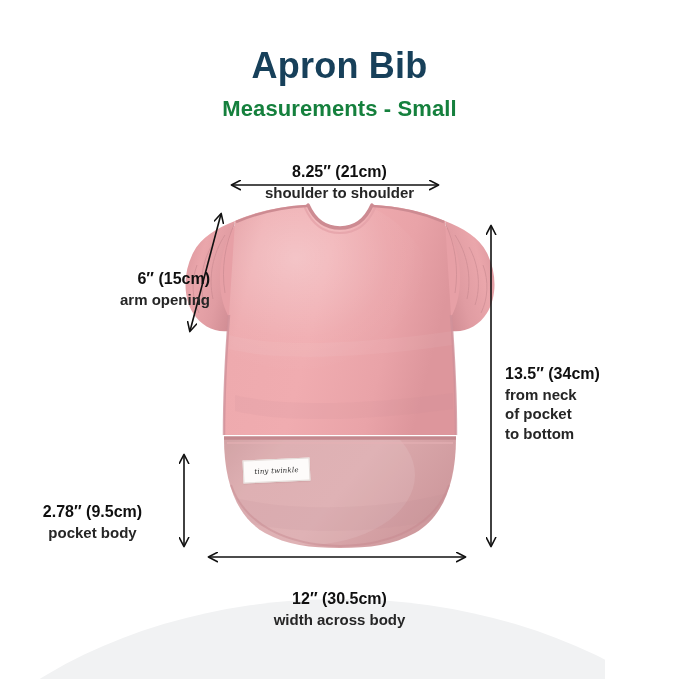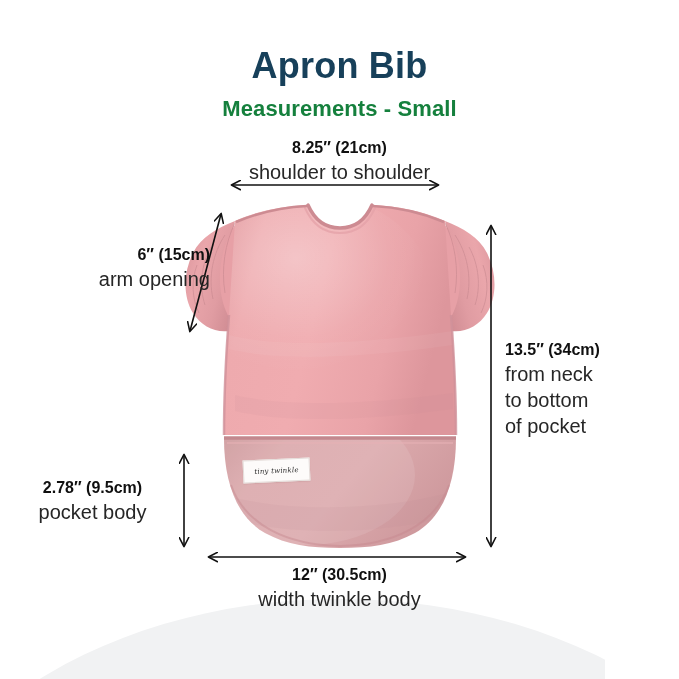--- a/index.html
+++ b/index.html
@@ -58,24 +58,25 @@
   .meas {
     position: absolute;
     color: #1b1b1b;
     line-height: 1.3;
   }
   .meas .val {
     font-size: 16px;
     font-weight: bold;
     color: #101010;
     white-space: nowrap;
+    margin-top: 24px;
   }
   .meas .desc {
-    font-size: 20px;
-    font-weight: normal;
+    font-size: 15px;
+    font-weight: bold;
     color: #262626;
     white-space: nowrap;
   }
 
   .meas-shoulder {
     left: 0; top: 138px;
     width: 679px;
     text-align: center;
   }
   .meas-arm {
@@ -359,27 +360,27 @@
   </div>
 
   <div class="meas meas-arm">
     <div class="val">6″ (15cm)</div>
     <div class="desc">arm opening</div>
   </div>
 
   <div class="meas meas-neck">
     <div class="val">13.5″ (34cm)</div>
     <div class="desc">from neck</div>
+    <div class="desc">of pocket</div>
     <div class="desc">to bottom</div>
-    <div class="desc">of pocket</div>
   </div>
 
   <div class="meas meas-pocket">
     <div class="val">2.78″ (9.5cm)</div>
     <div class="desc">pocket body</div>
   </div>
 
   <div class="meas meas-width">
     <div class="val">12″ (30.5cm)</div>
-    <div class="desc">width twinkle body</div>
+    <div class="desc">width across body</div>
   </div>
 
 </div>
 
 </body></html>

